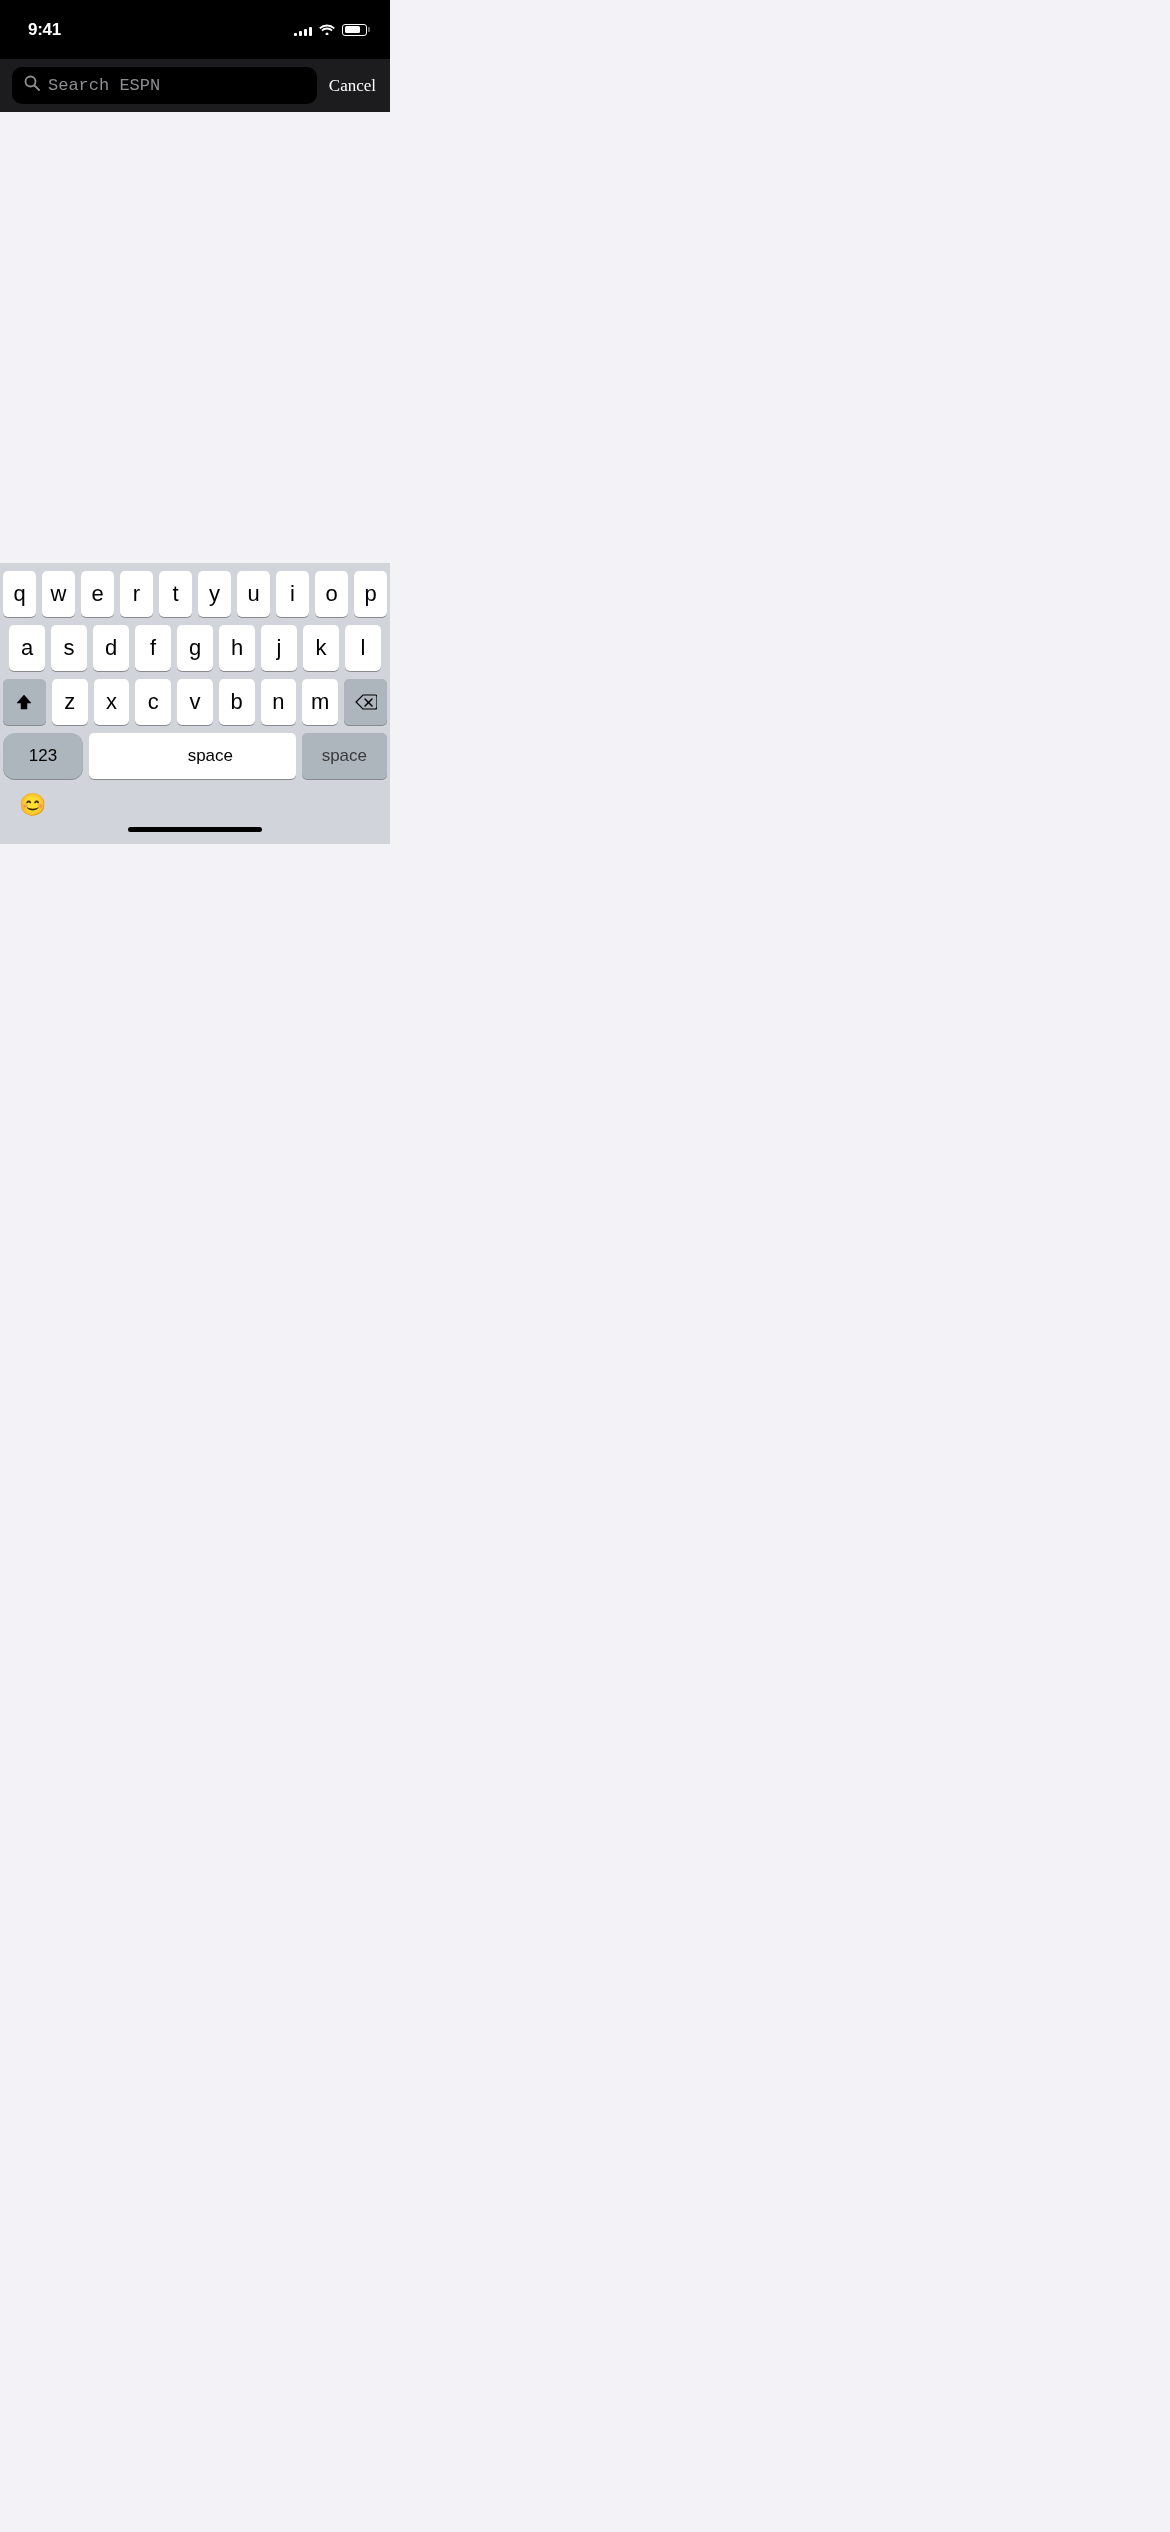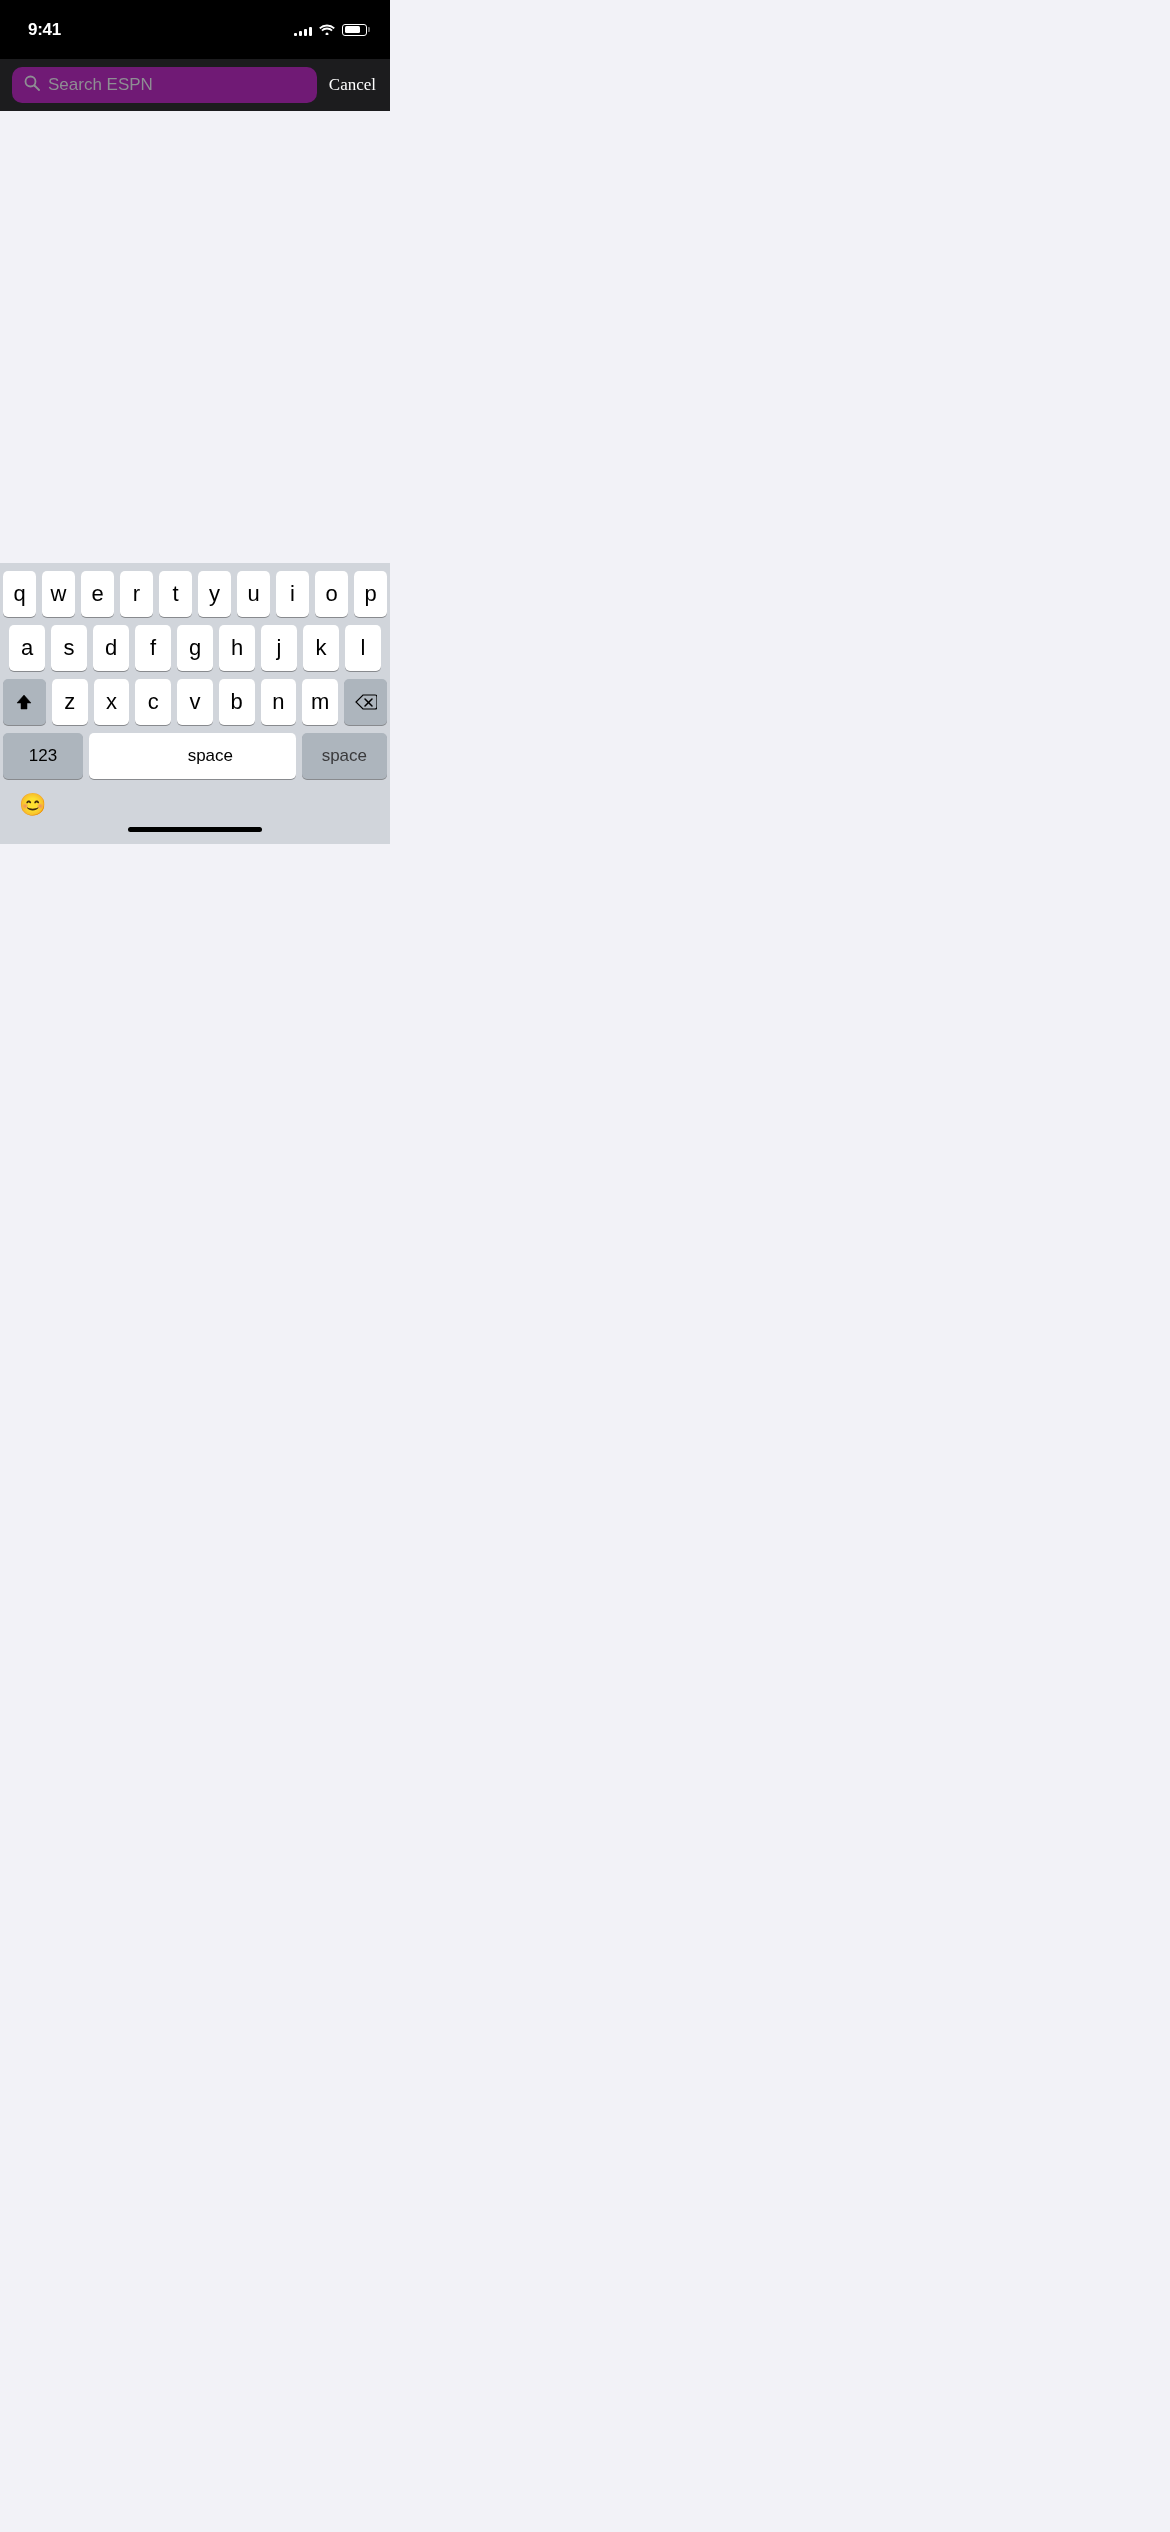--- a/index.html
+++ b/index.html
@@ -93,26 +93,27 @@
     .search-header {
       background: #1c1c1e;
       padding: 8px 12px;
       display: flex;
       align-items: center;
       gap: 10px;
     }
 
     .search-bar {
       flex: 1;
-      background: #701a75;
+      background: #000000;
       border-radius: 10px;
       padding: 8px 12px;
       display: flex;
       align-items: center;
       gap: 8px;
+      font-family: Liberation Mono, monospace;
     }
 
     .search-icon-wrap {
       color: #8e8e93;
       font-size: 16px;
     }
 
     .search-input-field {
       background: transparent;
       border: none;
@@ -337,21 +338,21 @@
     <div class="key key-special key-delete">
       <svg width="22" height="16" viewBox="0 0 22 16" fill="none">
         <path d="M8 1H20C21.1 1 22 1.9 22 3V13C22 14.1 21.1 15 20 15H8L1 8L8 1Z" stroke="#000" stroke-width="1.2" fill="none"></path>
         <line x1="10" y1="5" x2="17" y2="12" stroke="#000" stroke-width="1.5" stroke-linecap="round"></line>
         <line x1="17" y1="5" x2="10" y2="12" stroke="#000" stroke-width="1.5" stroke-linecap="round"></line>
       </svg>
     </div>
   </div>
 
   <div class="keyboard-bottom-row">
-    <div class="key key-special key-numbers" style="min-width:80px;max-width:85px;font-size:17px;">123</div>
+    <div class="key key-special key-numbers" style="min-width:80px;max-width:85px;font-size:17px;border-radius:12px;">123</div>
     <div class="key key-space" style="font-size:17px;">space</div>
     <div class="key key-special key-search" style="min-width:80px;max-width:90px;font-size:17px;color:#3a3a3c;">space</div>
   </div>
 
   <div class="emoji-bar">
     <span class="emoji-btn">😊</span>
   </div>
 
   <div class="home-indicator"></div>
 </div>

